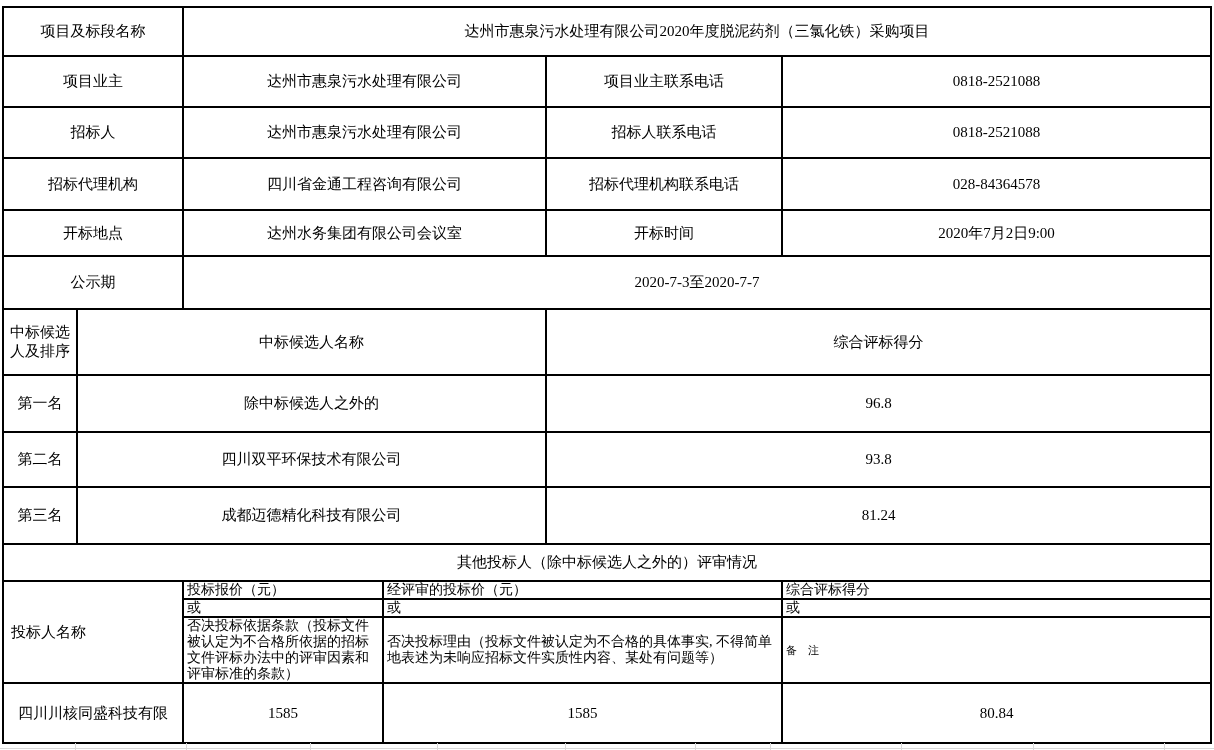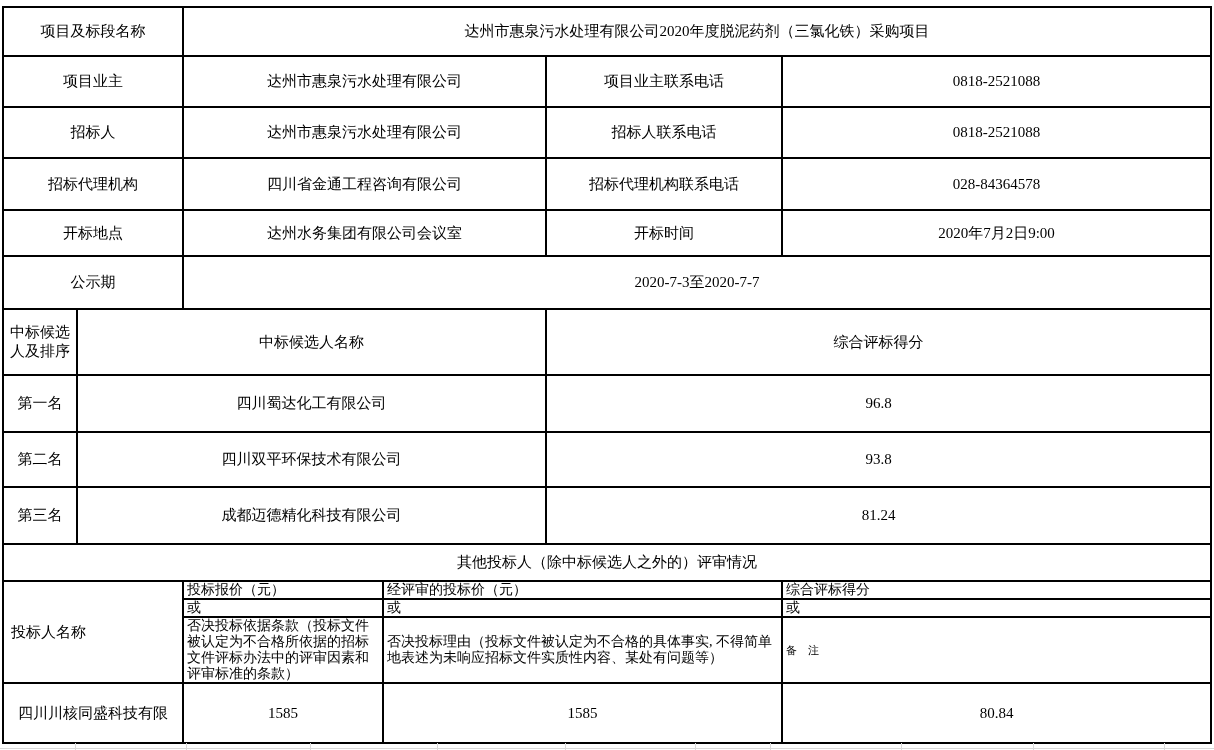--- a/index.html
+++ b/index.html
@@ -84,21 +84,21 @@
       </tr>
 
       <tr class="r7">
         <td class="wrapcol">中标候选人及排序</td>
         <td colspan="3">中标候选人名称</td>
         <td colspan="2">综合评标得分</td>
       </tr>
 
       <tr class="r8">
         <td>第一名</td>
-        <td colspan="3">四川蜀达化工有限公司</td>
+        <td colspan="3">除中标候选人之外的</td>
         <td colspan="2">96.8</td>
       </tr>
       <tr class="r9">
         <td>第二名</td>
         <td colspan="3">四川双平环保技术有限公司</td>
         <td colspan="2">93.8</td>
       </tr>
       <tr class="r10">
         <td>第三名</td>
         <td colspan="3">成都迈德精化科技有限公司</td>

